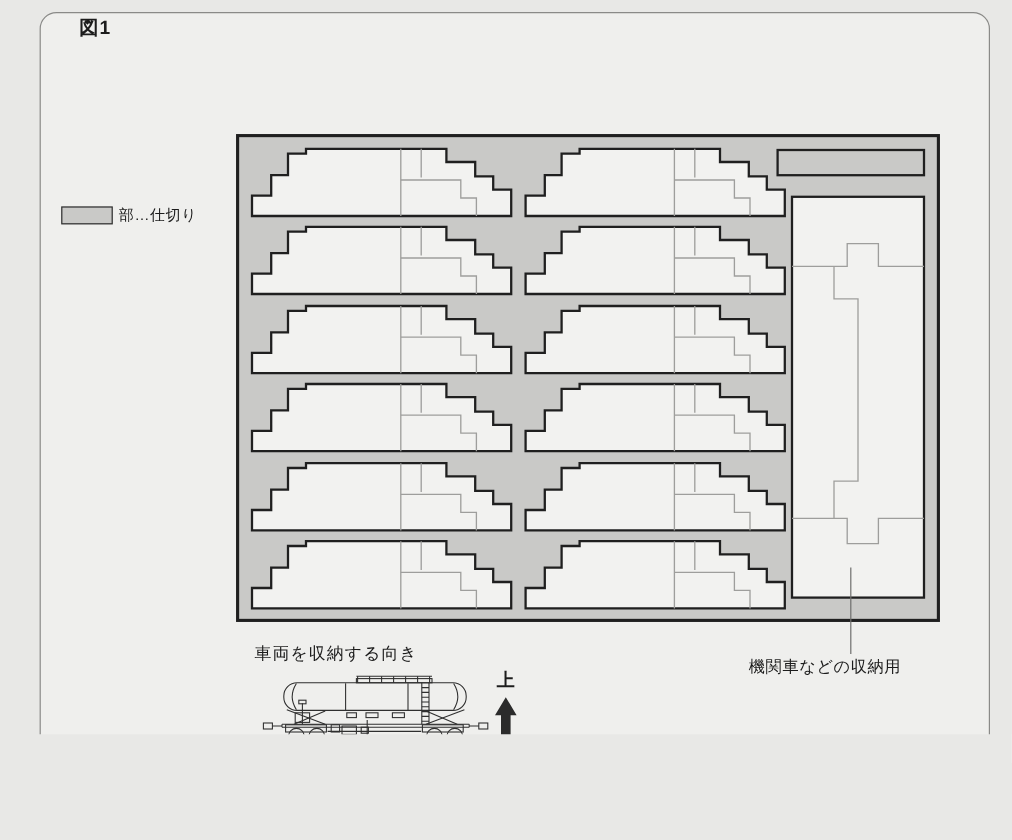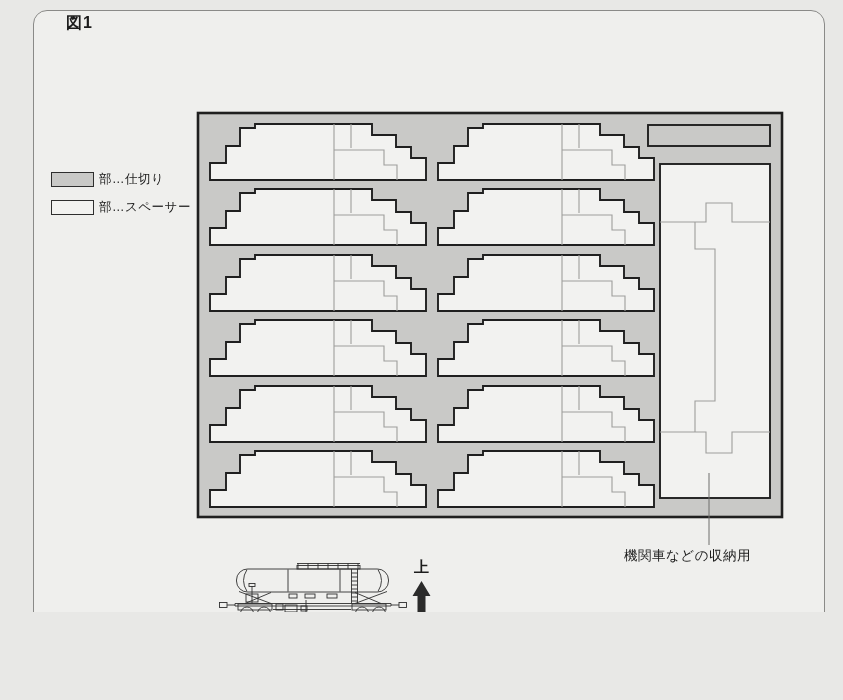--- a/index.html
+++ b/index.html
@@ -55,24 +55,20 @@
 <div class="screen">
 
   <div class="panel"></div>
 
   <div class="fig-label txt">図1</div>
 
   <div class="legend">
     <div class="legend-row">
       <span class="swatch swatch-partition"></span>
       <span class="legend-label">部…仕切り</span>
-    </div>
-    <div class="legend-row">
-      <span class="swatch swatch-spacer"></span>
-      <span class="legend-label">部…スペーサー</span>
     </div>
   </div>
 
   <svg id="diagram-svg" xmlns="http://www.w3.org/2000/svg">
       <rect x="198" y="113" width="584" height="404" fill="#c9c9c7" stroke="#1f1f1f" stroke-width="2.6"></rect>
       <polygon points="210,180 210,163 226,163 226,146 240,146 240,128 255,128 255,124 372,124 372,135 396,135 396,147 411,147 411,158 426,158 426,180" fill="#f2f2f0" stroke="#1f1f1f" stroke-width="1.9"></polygon>
       <polyline points="334,124 334,180" fill="none" stroke="#9e9e9c" stroke-width="1.1"></polyline>
       <polyline points="351,124 351,148" fill="none" stroke="#9e9e9c" stroke-width="1.1"></polyline>
       <polyline points="334,150 384,150 384,165 397,165 397,180" fill="none" stroke="#9e9e9c" stroke-width="1.1"></polyline>
       <polygon points="438,180 438,163 454,163 454,146 468,146 468,128 483,128 483,124 600,124 600,135 624,135 624,147 639,147 639,158 654,158 654,180" fill="#f2f2f0" stroke="#1f1f1f" stroke-width="1.9"></polygon>
@@ -120,20 +116,21 @@
       <polyline points="579,451 579,475" fill="none" stroke="#9e9e9c" stroke-width="1.1"></polyline>
       <polyline points="562,477 612,477 612,492 625,492 625,507" fill="none" stroke="#9e9e9c" stroke-width="1.1"></polyline>
       <rect x="648" y="125" width="122" height="21" fill="#c9c9c7" stroke="#1f1f1f" stroke-width="1.9"></rect>
       <rect x="660" y="164" width="110" height="334" fill="#f2f2f0" stroke="#1f1f1f" stroke-width="1.9"></rect>
       <polyline points="660,222 706,222 706,203 732,203 732,222 770,222" fill="none" stroke="#9e9e9c" stroke-width="1.1"></polyline>
       <polyline points="695,222 695,249 715,249 715,401 695,401 695,432" fill="none" stroke="#9e9e9c" stroke-width="1.1"></polyline>
       <polyline points="660,432 706,432 706,453 732,453 732,432 770,432" fill="none" stroke="#9e9e9c" stroke-width="1.1"></polyline>
       <line x1="709" y1="473" x2="709" y2="545" stroke="#6f6f6d" stroke-width="1"></line>
     </svg>
 
+  <div class="txt direction-label">車両を収納する向き</div>
   <div class="txt loco-label">機関車などの収納用</div>
   <div class="txt up-label">上</div>
 
   <svg id="train-svg" viewBox="0 0 200 74" xmlns="http://www.w3.org/2000/svg">
     <g fill="none" stroke="#2f2f2f" stroke-width="0.9">
 
       <rect x="18.5" y="13" width="152" height="23" rx="11" ry="11"></rect>
       <path d="M 29 13.6 Q 22 24.5 29 35.4"></path>
       <path d="M 160 13.6 Q 167 24.5 160 35.4"></path>
       <line x1="70" y1="13.4" x2="70" y2="35.6"></line>

